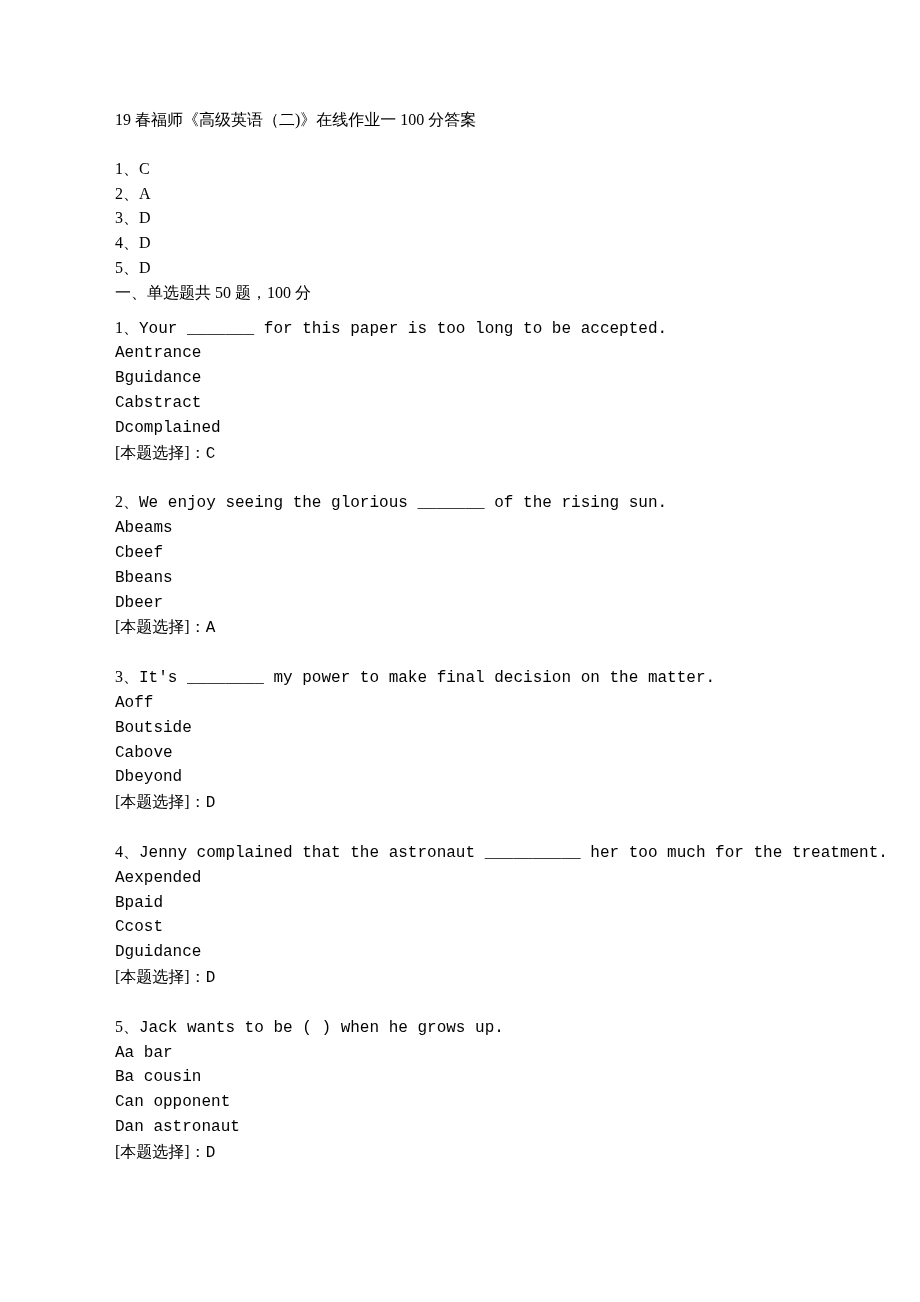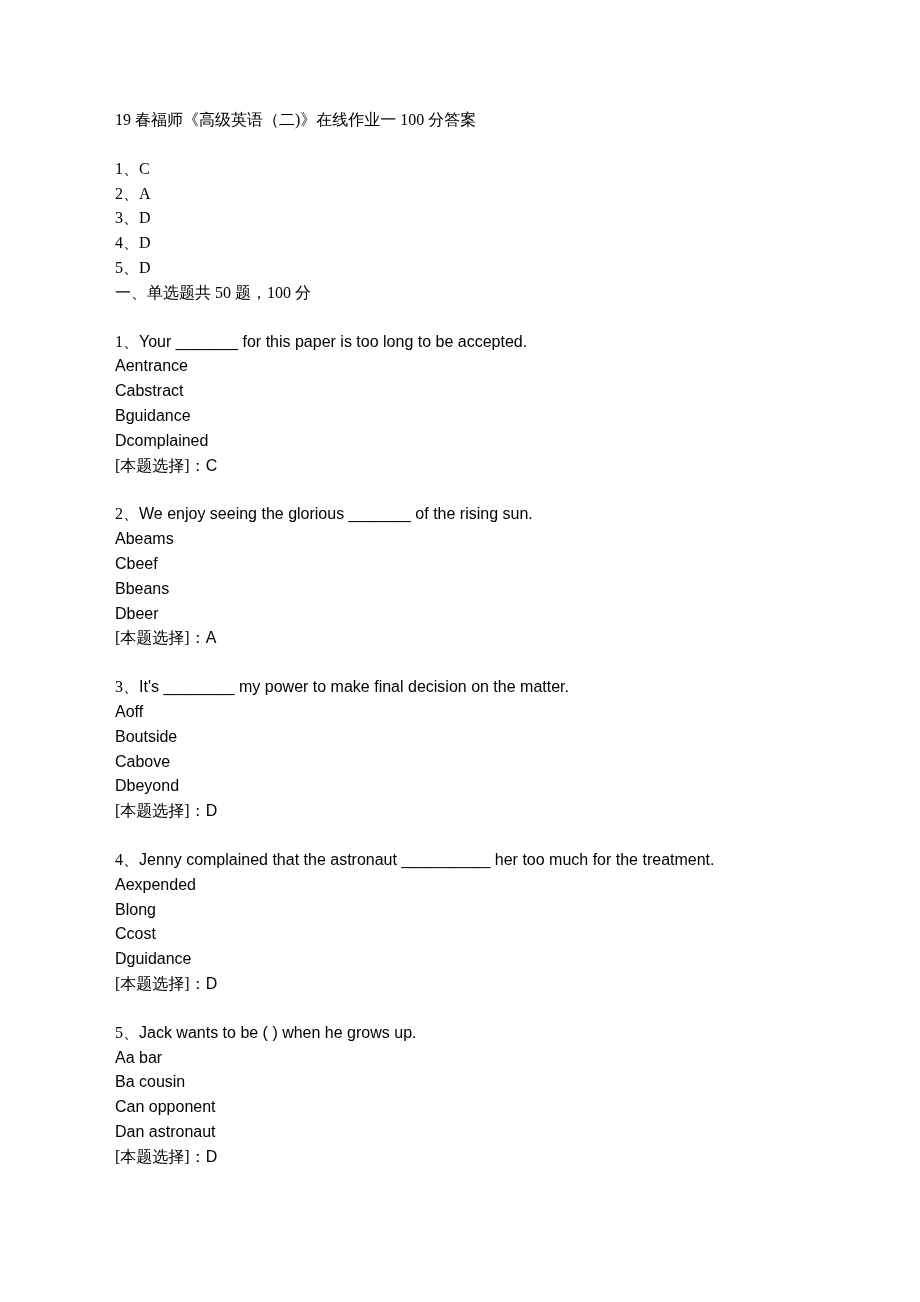--- a/index.html
+++ b/index.html
@@ -14,26 +14,26 @@
   .page {
     width: 732px;
     min-height: 1302px;
     padding: 108px 115px 90px 115px;
     box-sizing: border-box;
   }
   .title {
     margin-bottom: 24px;
   }
   .summary-block {
-    margin-bottom: 24px;
+    margin-bottom: 10px;
   }
   .summary-line {
   }
   .mono {
-    font-family: Liberation Sans, sans-serif;
+    font-family: Liberation Mono, monospace;
   }
   .question-block {
     margin-bottom: 24px;
   }
   .q-text {
     white-space: pre;
   }
   .opt-line {
   }
   .answer-line {
@@ -51,22 +51,22 @@
     <div class="summary-line">2、A</div>
     <div class="summary-line">3、D</div>
     <div class="summary-line">4、D</div>
     <div class="summary-line">5、D</div>
     <div class="summary-line">一、单选题共 50 题，100 分</div>
   </div>
 
   <div class="question-block">
     <div class="q-text"><span>1</span>、<span class="mono">Your _______ for this paper is too long to be accepted.</span></div>
     <div class="opt-line mono"><span>A</span><span>entrance</span></div>
+    <div class="opt-line mono"><span>B</span><span>guidance</span></div>
     <div class="opt-line mono"><span>C</span><span>abstract</span></div>
-    <div class="opt-line mono"><span>B</span><span>guidance</span></div>
     <div class="opt-line mono"><span>D</span><span>complained</span></div>
     <div class="answer-line"><span>[本题选择]：</span><span class="mono">C</span></div>
   </div>
 
   <div class="question-block">
     <div class="q-text"><span>2</span>、<span class="mono">We enjoy seeing the glorious _______ of the rising sun.</span></div>
     <div class="opt-line mono"><span>A</span><span>beams</span></div>
     <div class="opt-line mono"><span>C</span><span>beef</span></div>
     <div class="opt-line mono"><span>B</span><span>beans</span></div>
     <div class="opt-line mono"><span>D</span><span>beer</span></div>
@@ -78,21 +78,21 @@
     <div class="opt-line mono"><span>A</span><span>off</span></div>
     <div class="opt-line mono"><span>B</span><span>outside</span></div>
     <div class="opt-line mono"><span>C</span><span>above</span></div>
     <div class="opt-line mono"><span>D</span><span>beyond</span></div>
     <div class="answer-line"><span>[本题选择]：</span><span class="mono">D</span></div>
   </div>
 
   <div class="question-block">
     <div class="q-text"><span>4</span>、<span class="mono">Jenny complained that the astronaut __________ her too much for the treatment.</span></div>
     <div class="opt-line mono"><span>A</span><span>expended</span></div>
-    <div class="opt-line mono"><span>B</span><span>long</span></div>
+    <div class="opt-line mono"><span>B</span><span>paid</span></div>
     <div class="opt-line mono"><span>C</span><span>cost</span></div>
     <div class="opt-line mono"><span>D</span><span>guidance</span></div>
     <div class="answer-line"><span>[本题选择]：</span><span class="mono">D</span></div>
   </div>
 
   <div class="question-block">
     <div class="q-text"><span>5</span>、<span class="mono">Jack wants to be ( ) when he grows up.</span></div>
     <div class="opt-line mono"><span>A</span><span>a bar</span></div>
     <div class="opt-line mono"><span>B</span><span>a cousin</span></div>
     <div class="opt-line mono"><span>C</span><span>an opponent</span></div>

